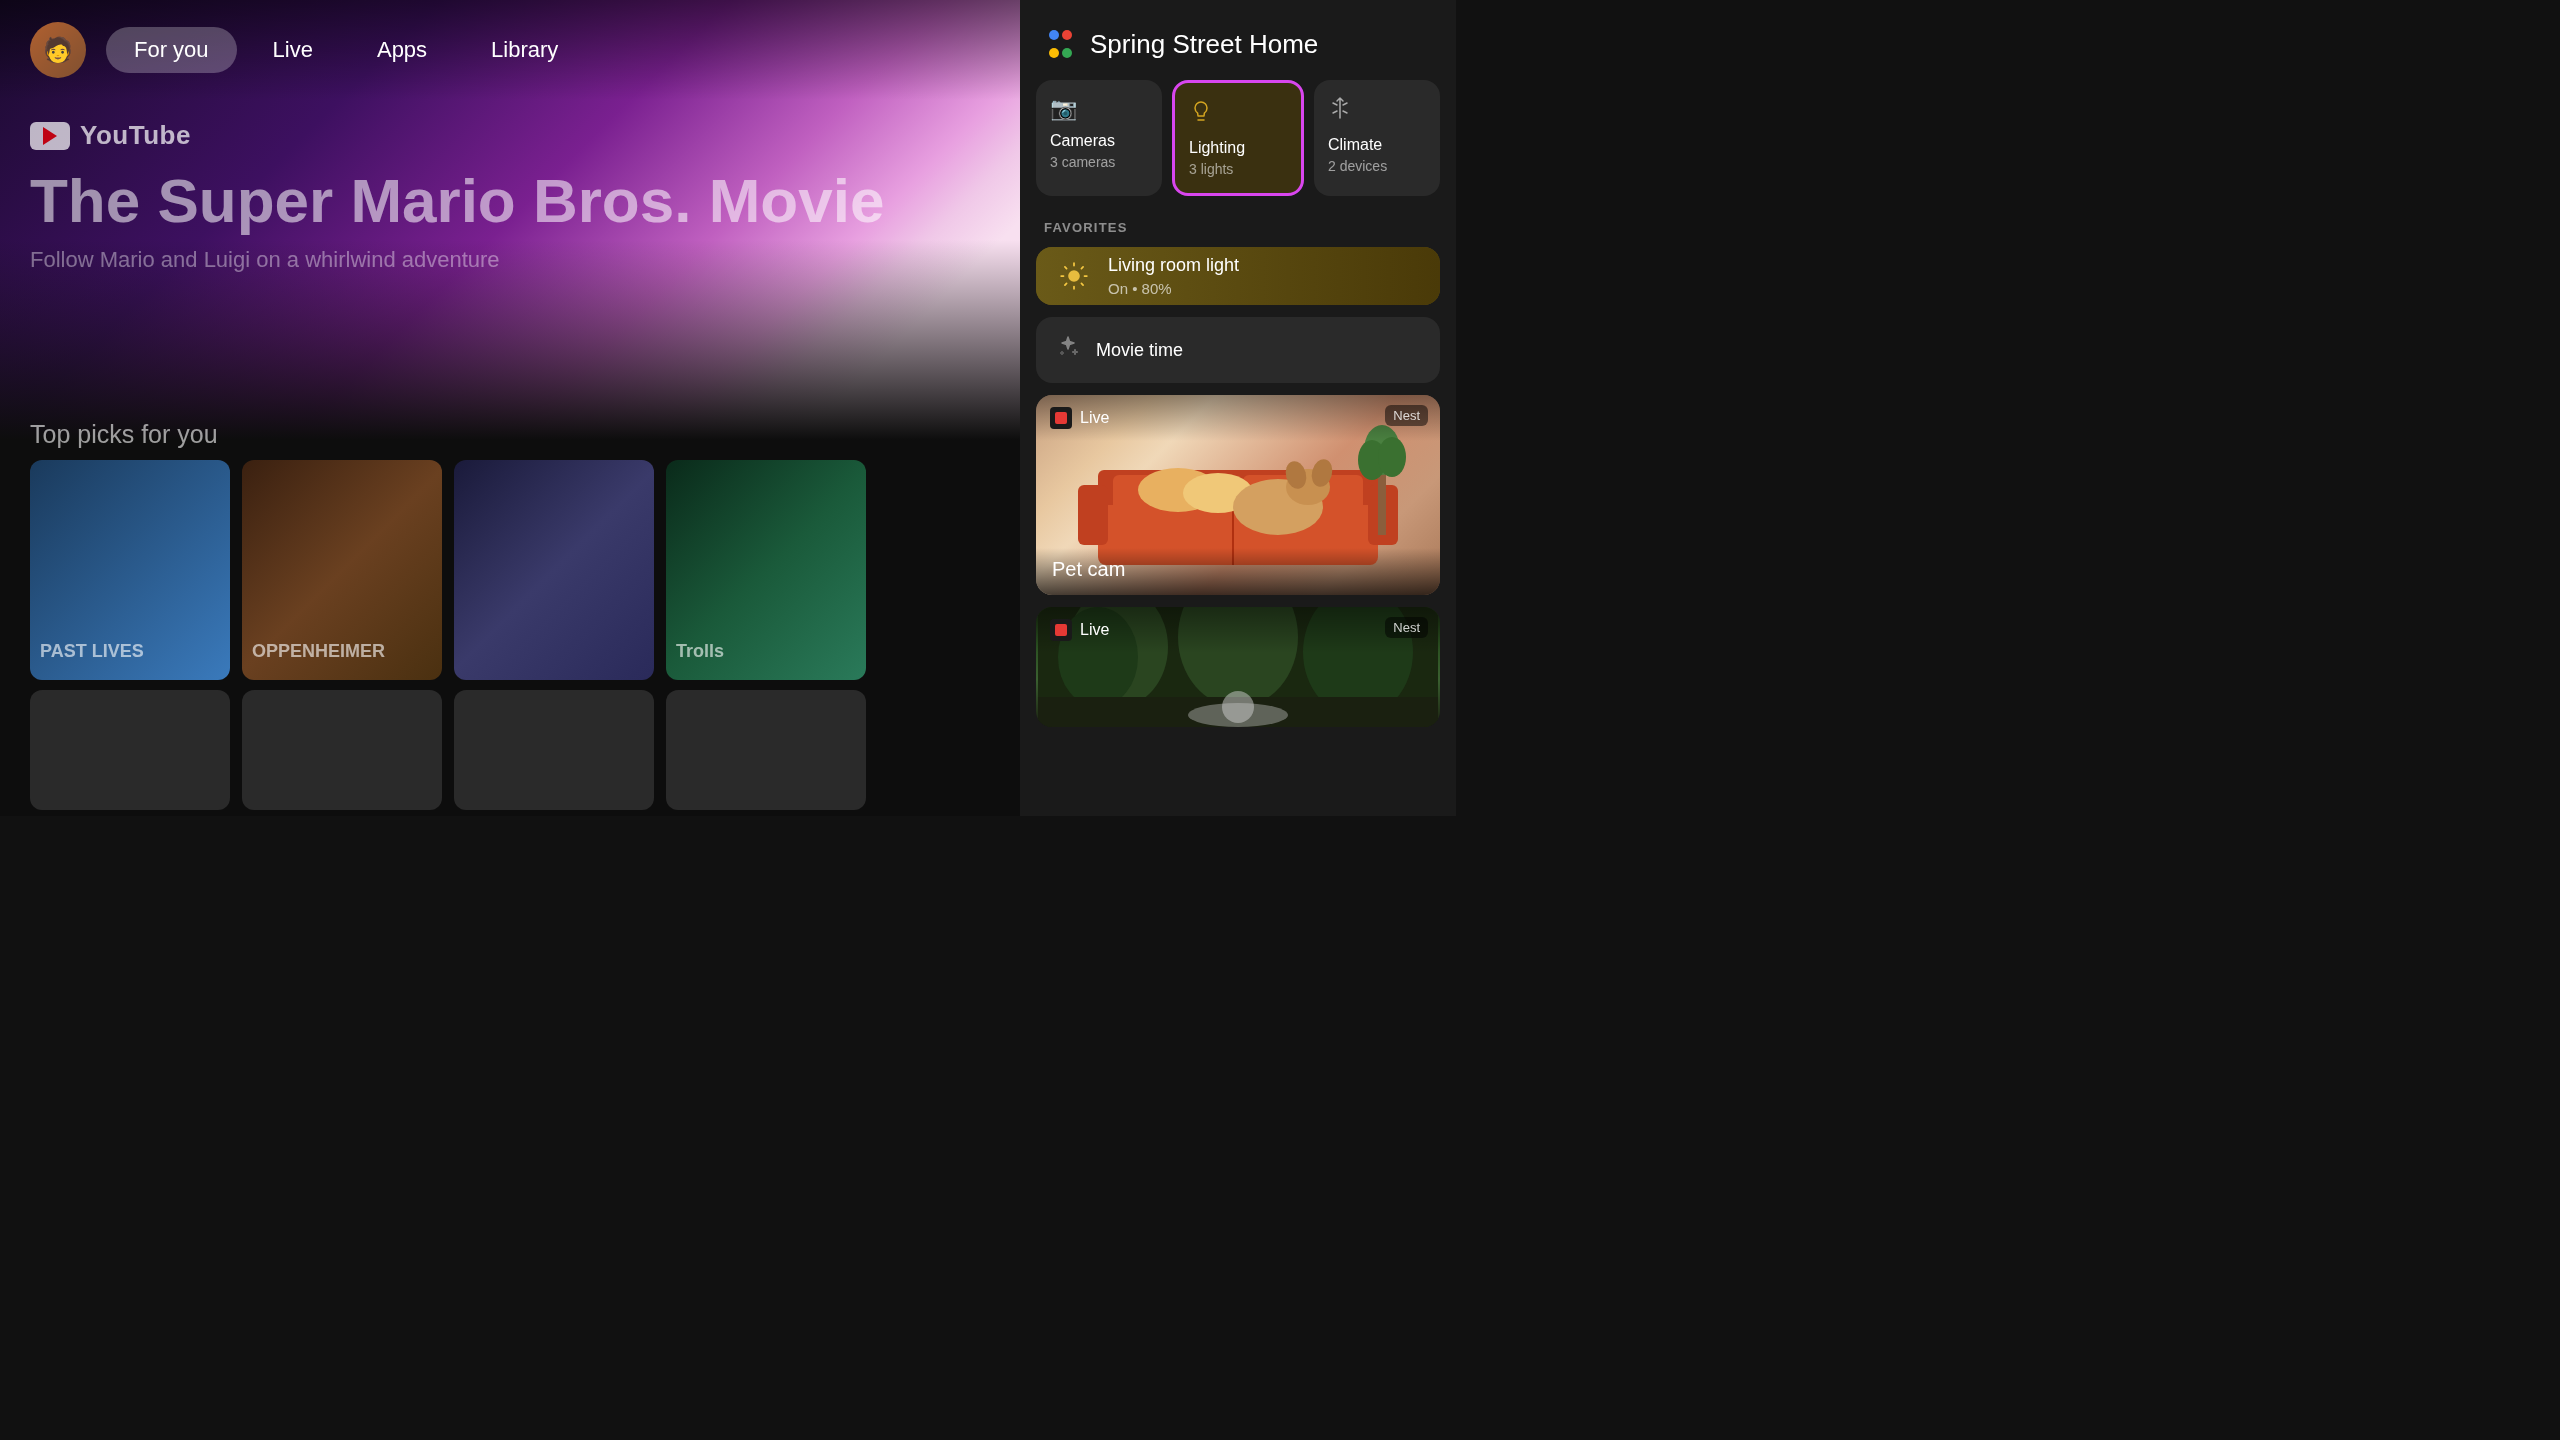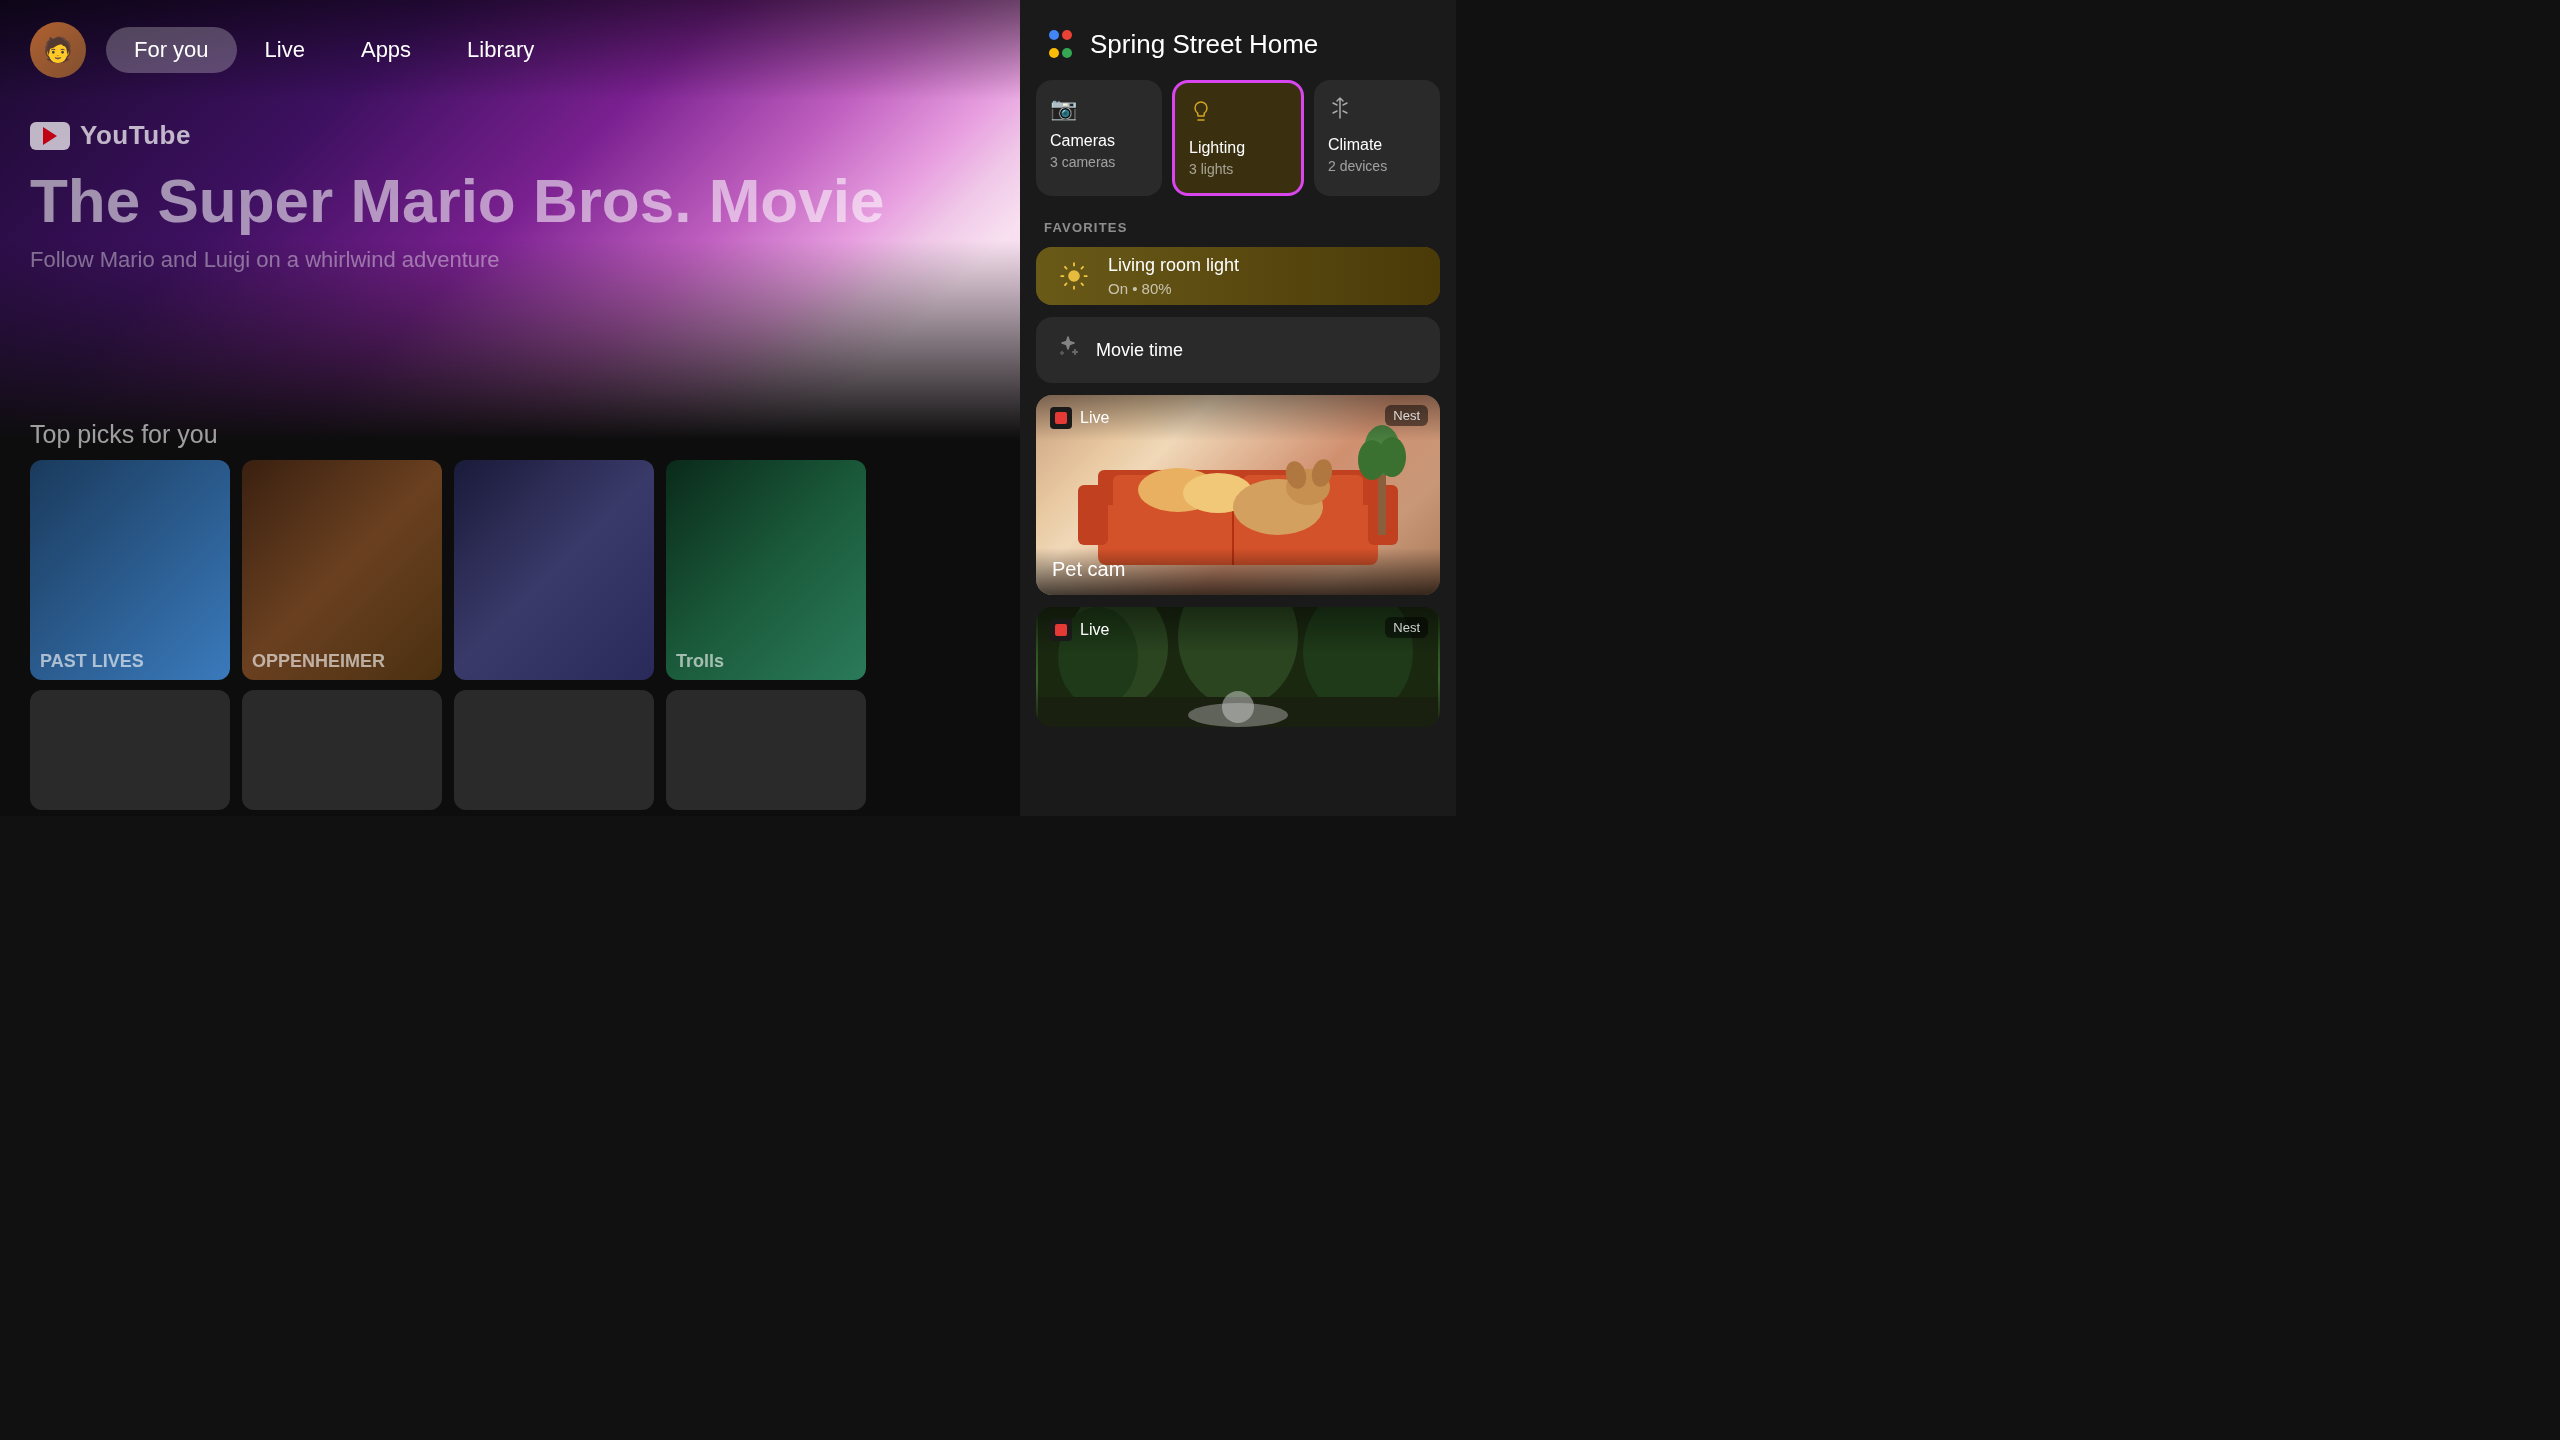--- a/index.html
+++ b/index.html
@@ -65,20 +65,21 @@
       display: flex;
       align-items: center;
       justify-content: center;
       font-size: 24px;
       cursor: pointer;
     }
 
     .nav-tabs {
       display: flex;
       align-items: flex-start;
+      gap: 8px;
     }
 
     .nav-tab {
       padding: 10px 28px;
       border-radius: 30px;
       color: #fff;
       font-size: 22px;
       cursor: pointer;
       white-space: nowrap;
       font-weight: 400;
@@ -180,21 +181,21 @@
     }
     .movie-card-3 {
       background: linear-gradient(135deg, #1a1a3a 0%, #3a3a6a 50%, #2a2a5a 100%);
     }
     .movie-card-4 {
       background: linear-gradient(135deg, #0a2a1a 0%, #1a5a3a 50%, #2a7a5a 100%);
     }
 
     .movie-title-overlay {
       position: absolute;
-      bottom: 8px;
+      bottom: 18px;
       left: 10px;
       color: rgba(255,255,255,0.6);
       font-size: 18px;
       font-weight: 700;
     }
 
     
     .movie-grid-2 {
       position: absolute;
       top: 690px;

